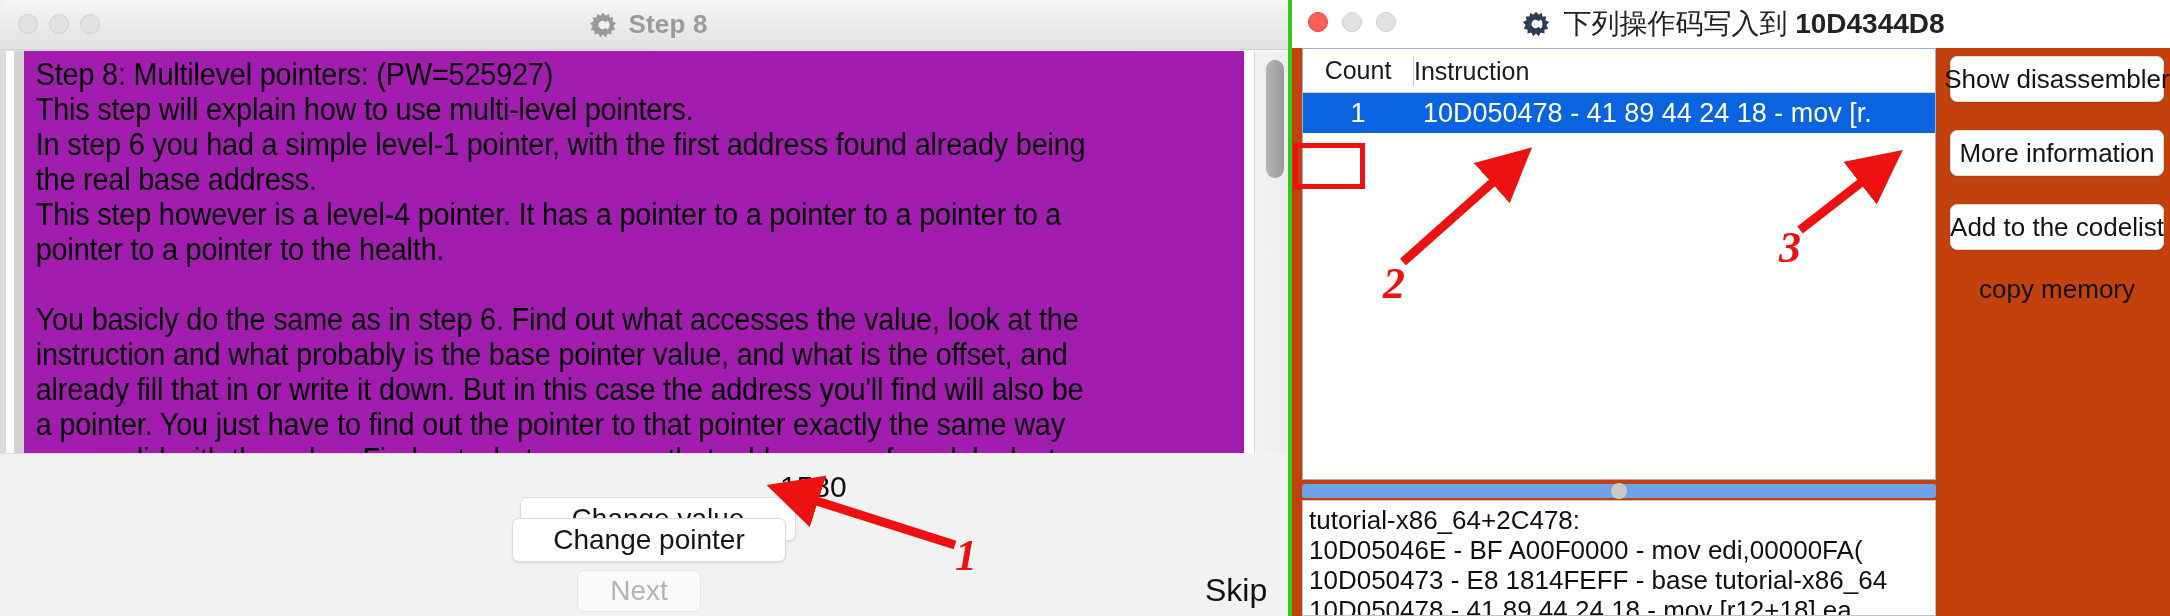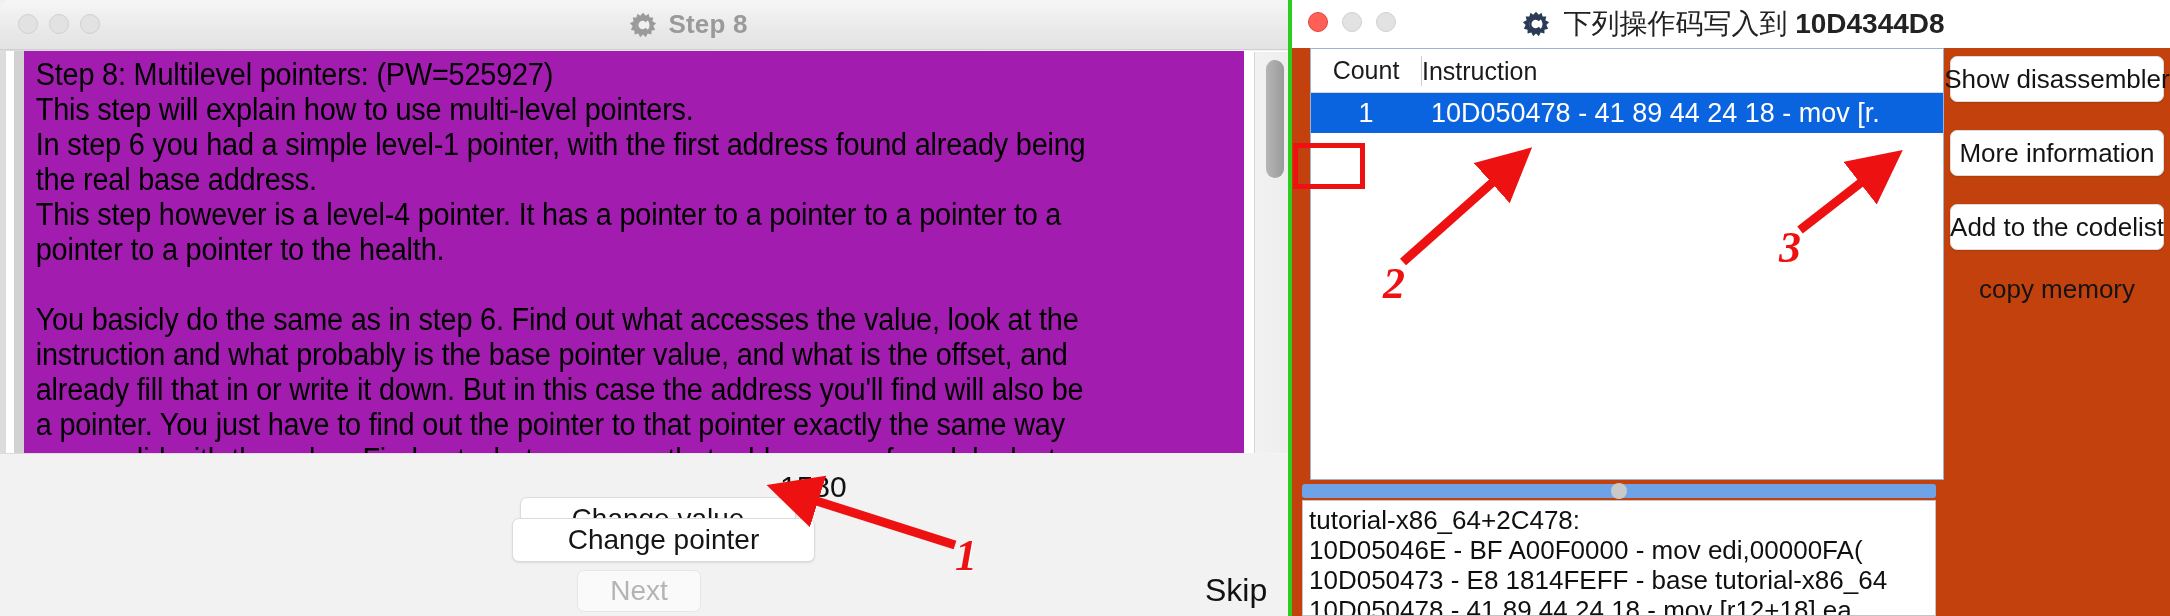--- a/index.html
+++ b/index.html
@@ -53,21 +53,20 @@
 
   .lw-title-group {
     position: absolute;
     left: 0; top: 9px;
     width: 1296px;
     text-align: center;
     display: flex;
     justify-content: center;
     align-items: center;
     gap: 10px;
-    padding-left: 40px;
   }
   .lw-title-text {
     font-size: 26px;
     font-weight: bold;
     color: #9a9a9a;
     letter-spacing: 0.2px;
   }
   .ce-icon { display: inline-block; width: 30px; height: 30px; }
 
   .lw-body {
@@ -151,21 +150,21 @@
   }
   #value-display {
     position: absolute;
     left: 780px; top: 470px;
     font-size: 30px;
     color: #111;
   }
   #change-pointer-btn {
     position: absolute;
     left: 512px; top: 518px;
-    width: 303px; height: 44px;
+    width: 274px; height: 44px;
     display: flex; align-items: center; justify-content: center;
   }
   #next-btn {
     position: absolute;
     left: 577px; top: 570px;
     width: 124px; height: 42px;
     display: flex; align-items: center; justify-content: center;
     color: #b4b4b4;
     background: #fafafa;
     border-color: #e6e6e6;
@@ -219,21 +218,20 @@
   .rw-title-text b { font-weight: bold; }
 
   .rw-list-panel {
     position: absolute;
     left: 10px; top: 48px;
     width: 634px;
     height: 432px;
     background: #ffffff;
     border: 1px solid #9ab2d6;
     box-sizing: border-box;
-    margin-left: 8px;
   }
   .rw-list-header {
     height: 44px;
     border-bottom: 1px solid #d6d6d6;
     display: flex;
     align-items: center;
     background: #ffffff;
     box-sizing: border-box;
   }
   .rw-col-count {

